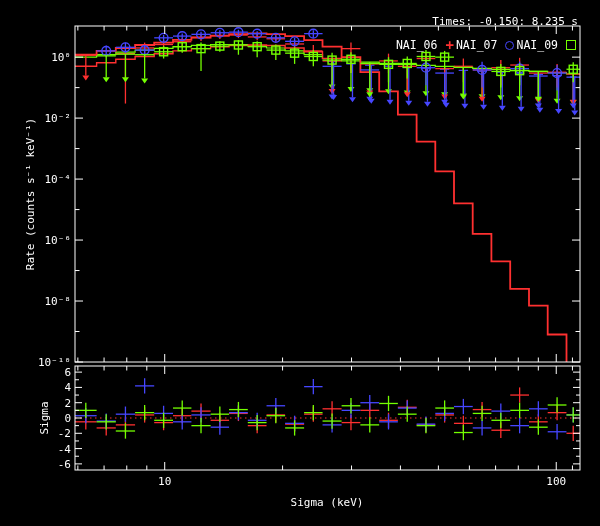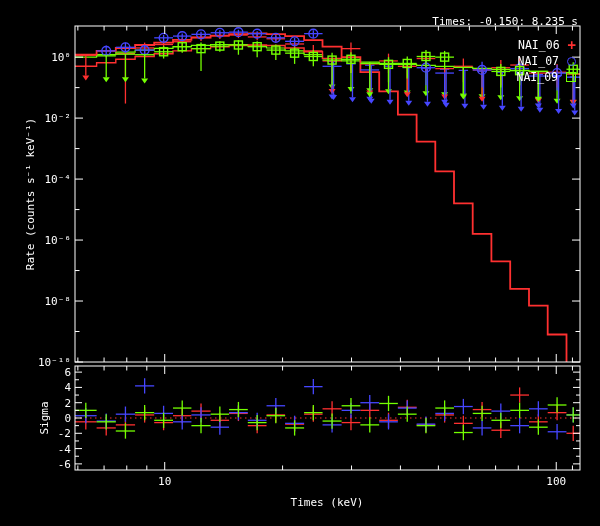--- a/index.html
+++ b/index.html
@@ -4,21 +4,21 @@
 <style>
   html,body{margin:0;padding:0;background:#000;}
   .window{position:relative;width:600px;height:526px;background:#000;overflow:hidden;
           font-family:"DejaVu Sans Mono",monospace;color:#fff;}
   svg{position:absolute;left:0;top:0;}
   .overlay{position:absolute;font-size:11px;line-height:1;white-space:pre;color:#fff;}
   .title{top:7px;right:22px;margin-top:9px;}
   .xlabel{top:497px;left:327px;transform:translateX(-50%);}
   .ylab-main{top:194px;left:30px;transform:translate(-50%,-50%) rotate(-90deg);transform-origin:center;}
   .ylab-sigma{top:418px;left:44px;transform:translate(-50%,-50%) rotate(-90deg);transform-origin:center;}
-  .legend{position:absolute;top:38px;right:24px;display:flex;flex-direction:column;gap:2px;align-items:flex-end;}
+  .legend{position:absolute;top:38px;right:24px;display:flex;flex-direction:row;gap:2px;align-items:flex-end;}
   .lgrow{display:flex;align-items:center;gap:8px;font-size:11.5px;height:14px;}
   .mk{display:inline-block;}
   .mk-plus{color:#ff3030;font-size:14px;font-weight:bold;line-height:10px;}
   .mk-circle{width:7px;height:7px;border:1.5px solid #4646ff;border-radius:50%;}
   .mk-square{width:8px;height:8px;border:1.5px solid #74ff00;}
 </style>
 </head>
 <body>
 
 <div class="window">
@@ -597,21 +597,21 @@
         <text x="71" y="452.5882352941176" fill="#fff" text-anchor="end" font-size="11" font-family="&quot;DejaVu Sans Mono&quot;,monospace">-4</text>
         <text x="71" y="467.88235294117646" fill="#fff" text-anchor="end" font-size="11" font-family="&quot;DejaVu Sans Mono&quot;,monospace">-6</text>
         <text x="164.71594243656165" y="485" fill="#fff" text-anchor="middle" font-size="11" font-family="&quot;DejaVu Sans Mono&quot;,monospace">10</text>
         <text x="556.2356021965857" y="485" fill="#fff" text-anchor="middle" font-size="11" font-family="&quot;DejaVu Sans Mono&quot;,monospace">100</text>
       </g>
     </svg>
 
   <div class="overlay title">Times: -0.150: 8.235 s</div>
   <div class="overlay ylab-main">Rate (counts s⁻¹ keV⁻¹)</div>
   <div class="overlay ylab-sigma">Sigma</div>
-  <div class="overlay xlabel">Times (keV)</div>
+  <div class="overlay xlabel">Sigma (keV)</div>
 
   <div class="legend">
     <div class="lgrow">
       <span>NAI_06</span>
       <span class="mk mk-plus">+</span>
     </div>
     <div class="lgrow">
       <span>NAI_07</span>
       <span class="mk mk-circle"></span>
     </div>

